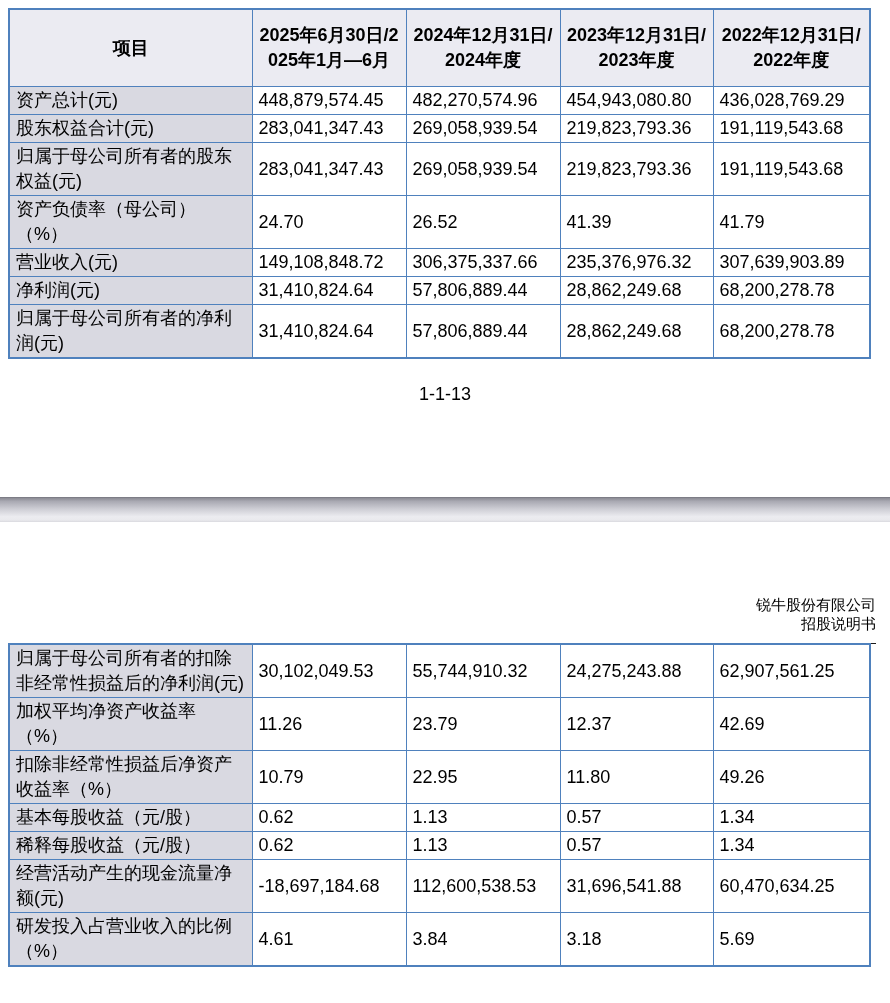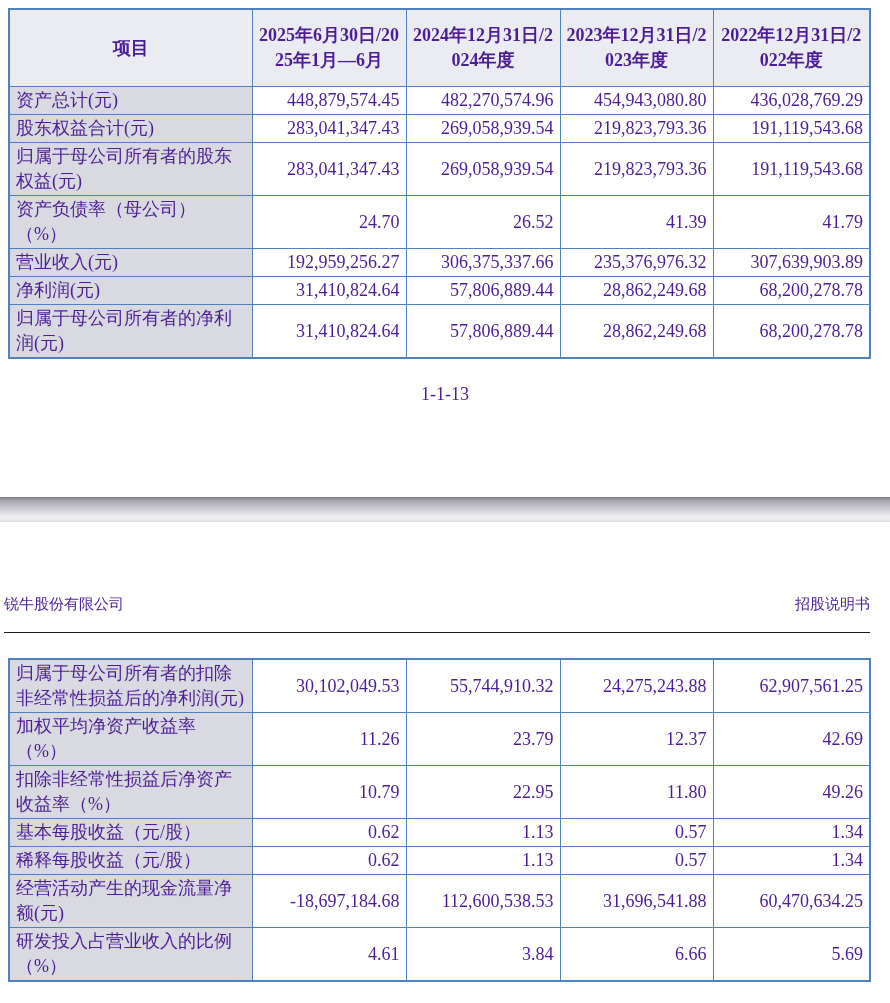--- a/index.html
+++ b/index.html
@@ -3,57 +3,58 @@
 <meta charset="utf-8">
 <style>
   :root{
     --tbl-border:#4f81bd;
     --header-bg:#ebebf2;
     --label-bg:#d9d9e1;
   }
   html,body{margin:0;padding:0;background:#fff;}
   .canvas{
     position:relative;width:890px;height:1003px;background:#ffffff;overflow:hidden;
-    font-family:Liberation Serif, serif;color:#4c1d95;
+    font-family:Liberation Sans, sans-serif;color:#000000;
   }
   .tbl-wrap{position:absolute;left:8px;}
   .t1{top:8px;}
-  .t2{top:658px;}
+  .t2{top:643px;}
   table.fin{
     border-collapse:collapse;table-layout:fixed;width:861px;
     border:2px solid var(--tbl-border);
   }
   table.fin th, table.fin td{
     border:1px solid var(--tbl-border);
     font-size:18px;line-height:25px;vertical-align:middle;
     padding:1px 6px;overflow:hidden;word-break:break-all;
   }
   table.fin th{
     background:var(--header-bg);font-weight:bold;text-align:center;height:74px;
   }
   td.lcell{
     background:var(--label-bg);text-align:left;padding-left:7px;height:25px;
   }
   td.vcell{
-    background:#fff;text-align:right;padding-right:9px;white-space:nowrap;
+    background:#fff;text-align:left;padding-right:9px;white-space:nowrap;
   }
   .page-number{
     position:absolute;top:383px;left:0;width:890px;text-align:center;
     font-size:18px;line-height:22px;
   }
   .page-gap{
     position:absolute;top:497px;left:0;width:890px;height:24px;
     border-top:1px solid #7d7d86;
     background:linear-gradient(to bottom,#8b8b94 0%,#a9a9b2 14%,#cdcdd4 45%,#ececf0 78%,#e9e9ed 92%,#d9d9de 100%);
   }
   .running-header{
-    position:absolute;top:595px;left:4px;width:866px;
+    position:absolute;top:595px;left:10px;width:866px;
     display:flex;justify-content:space-between;align-items:flex-end;
-    font-size:15px;line-height:19px;padding-bottom:18px;
+    font-size:15px;line-height:19px;padding-bottom:10px;
     border-bottom:1.5px solid #1c1c1c;
+    flex-direction:column;
   }
 </style>
 </head>
 <body>
 
 <div class="canvas">
 
   <div class="tbl-wrap t1">
     <table class="fin">
       <colgroup>
@@ -96,21 +97,21 @@
           </tr>
           <tr>
             <td class="lcell">资产负债率（母公司）（%）</td>
             <td class="vcell">24.70</td>
             <td class="vcell">26.52</td>
             <td class="vcell">41.39</td>
             <td class="vcell">41.79</td>
           </tr>
           <tr>
             <td class="lcell">营业收入(元)</td>
-            <td class="vcell">192,959,256.27</td>
+            <td class="vcell">149,108,848.72</td>
             <td class="vcell">306,375,337.66</td>
             <td class="vcell">235,376,976.32</td>
             <td class="vcell">307,639,903.89</td>
           </tr>
           <tr>
             <td class="lcell">净利润(元)</td>
             <td class="vcell">31,410,824.64</td>
             <td class="vcell">57,806,889.44</td>
             <td class="vcell">28,862,249.68</td>
             <td class="vcell">68,200,278.78</td>
@@ -184,20 +185,20 @@
             <td class="lcell">经营活动产生的现金流量净额(元)</td>
             <td class="vcell">-18,697,184.68</td>
             <td class="vcell">112,600,538.53</td>
             <td class="vcell">31,696,541.88</td>
             <td class="vcell">60,470,634.25</td>
           </tr>
           <tr>
             <td class="lcell">研发投入占营业收入的比例（%）</td>
             <td class="vcell">4.61</td>
             <td class="vcell">3.84</td>
-            <td class="vcell">6.66</td>
+            <td class="vcell">3.18</td>
             <td class="vcell">5.69</td>
           </tr>
         </tbody>
       </table>
   </div>
 
 </div>
 
 </body></html>

